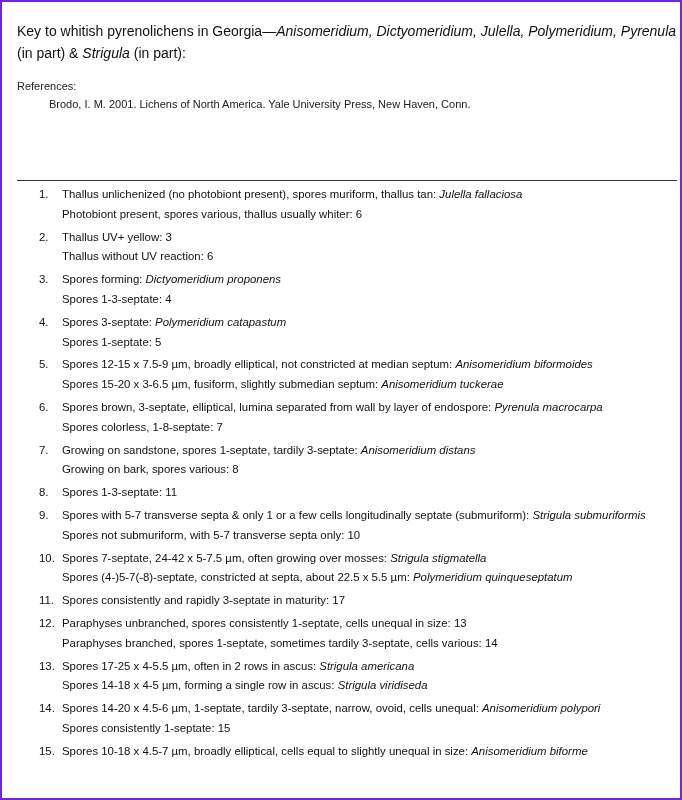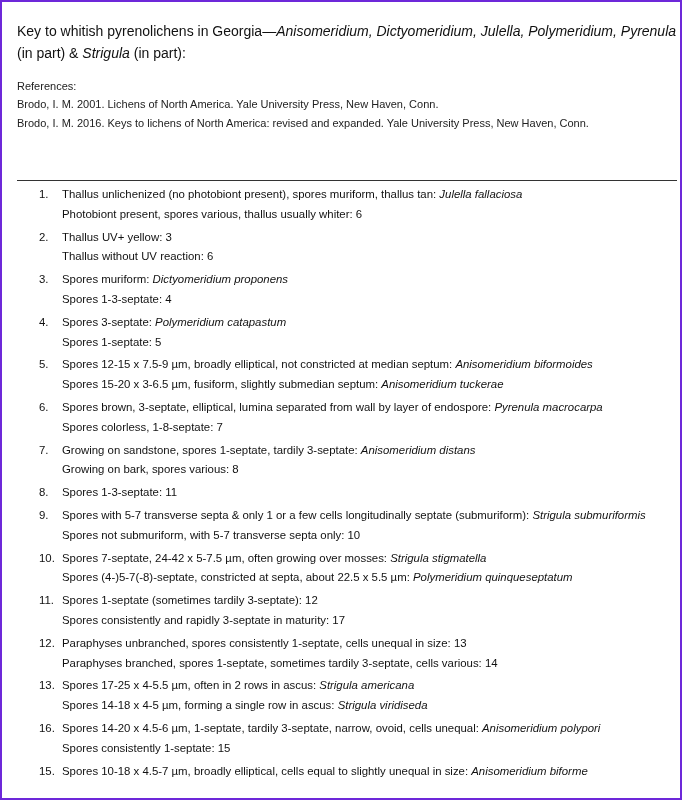--- a/index.html
+++ b/index.html
@@ -12,53 +12,52 @@
     font-family: "Liberation Sans", sans-serif;
     color: #111;
   }
   .title {
     position: absolute; left: 15px; top: 18px; width: 660px;
     font-size: 14px; line-height: 22px; color: #111;
   }
   .title i { font-style: italic; }
   .refs { position: absolute; left: 15px; top: 76px; width: 660px; font-size: 11px; color: #222; }
   .refs .ref-head { line-height: 16px; margin-bottom: 3px; }
-  .refs .ref { line-height: 15px; margin-bottom: 4px; padding-left: 40px; text-indent: -40px; }
+  .refs .ref { line-height: 15px; margin-bottom: 4px; padding-left: 40px; text-indent: -40px; margin-left: 32px; }
   .rule { position: absolute; left: 15px; top: 178px; width: 660px; height: 0; border-top: 1.5px solid #333; }
   .key { position: absolute; left: 0; top: 183px; width: 682px; font-size: 11.4px; color: #111; }
   .couplet { margin-bottom: 3px; }
   .lead { position: relative; padding-left: 60px; line-height: 19.8px; padding-right: 20px; }
   .lead .num { position: absolute; left: 37px; width: 22px; }
   .lead i { font-style: italic; }
 </style>
 </head>
 <body>
 
 <div class="page">
   <div class="title"><span>Key to whitish pyrenolichens in Georgia—</span><i>Anisomeridium, Dictyomeridium, Julella, Polymeridium, Pyrenula</i><span> (in part) &amp; </span><i>Strigula</i><span> (in part):</span></div>
 
   <div class="refs">
     <div class="ref-head">References:</div>
     <div class="ref">Brodo, I. M. 2001. Lichens of North America. Yale University Press, New Haven, Conn.</div>
-    <div class="ref">Brodo, I. M. 2016. Keys to lichens of North America: revised and expanded. Yale University Press, New Haven, Conn.</div>
   </div>
 
   <div class="rule"></div>
 
   <div class="key" id="key">
       <div class="couplet">
         <div class="lead"><span class="num">1.</span><span>Thallus unlichenized (no photobiont present), spores muriform, thallus tan: </span><i>Julella fallaciosa</i></div>
         <div class="lead"><span>Photobiont present, spores various, thallus usually whiter: 6</span></div>
       </div>
       <div class="couplet">
         <div class="lead"><span class="num">2.</span><span>Thallus UV+ yellow: 3</span></div>
         <div class="lead"><span>Thallus without UV reaction: 6</span></div>
       </div>
       <div class="couplet">
-        <div class="lead"><span class="num">3.</span><span>Spores muriform: </span><i>Dictyomeridium proponens</i></div>
+        <div class="lead"><span class="num">3.</span><span>Spores forming: </span><i>Dictyomeridium proponens</i></div>
         <div class="lead"><span>Spores 1-3-septate: 4</span></div>
       </div>
       <div class="couplet">
         <div class="lead"><span class="num">4.</span><span>Spores 3-septate: </span><i>Polymeridium catapastum</i></div>
         <div class="lead"><span>Spores 1-septate: 5</span></div>
       </div>
       <div class="couplet">
         <div class="lead"><span class="num">5.</span><span>Spores 12-15 x 7.5-9 µm, broadly elliptical, not constricted at median septum: </span><i>Anisomeridium biformoides</i></div>
         <div class="lead"><span>Spores 15-20 x 3-6.5 µm, fusiform, slightly submedian septum: </span><i>Anisomeridium tuckerae</i></div>
       </div>
@@ -76,32 +75,32 @@
       </div>
       <div class="couplet">
         <div class="lead"><span class="num">9.</span><span>Spores with 5-7 transverse septa &amp; only 1 or a few cells longitudinally septate (submuriform): </span><i>Strigula submuriformis</i></div>
         <div class="lead"><span>Spores not submuriform, with 5-7 transverse septa only: 10</span></div>
       </div>
       <div class="couplet">
         <div class="lead"><span class="num">10.</span><span>Spores 7-septate, 24-42 x 5-7.5 µm, often growing over mosses: </span><i>Strigula stigmatella</i></div>
         <div class="lead"><span>Spores (4-)5-7(-8)-septate, constricted at septa, about 22.5 x 5.5 µm: </span><i>Polymeridium quinqueseptatum</i></div>
       </div>
       <div class="couplet">
-        <div class="lead"><span class="num">11.</span><span>Spores 1-septate (sometimes tardily 3-septate): 12</span></div>
+        <div class="lead"><span class="num">11.</span></div>
         <div class="lead"><span>Spores consistently and rapidly 3-septate in maturity: 17</span></div>
       </div>
       <div class="couplet">
         <div class="lead"><span class="num">12.</span><span>Paraphyses unbranched, spores consistently 1-septate, cells unequal in size: 13</span></div>
         <div class="lead"><span>Paraphyses branched, spores 1-septate, sometimes tardily 3-septate, cells various: 14</span></div>
       </div>
       <div class="couplet">
         <div class="lead"><span class="num">13.</span><span>Spores 17-25 x 4-5.5 µm, often in 2 rows in ascus: </span><i>Strigula americana</i></div>
         <div class="lead"><span>Spores 14-18 x 4-5 µm, forming a single row in ascus: </span><i>Strigula viridiseda</i></div>
       </div>
       <div class="couplet">
-        <div class="lead"><span class="num">16.</span><span>Spores 14-20 x 4.5-6 µm, 1-septate, tardily 3-septate, narrow, ovoid, cells unequal: </span><i>Anisomeridium polypori</i></div>
+        <div class="lead"><span class="num">14.</span><span>Spores 14-20 x 4.5-6 µm, 1-septate, tardily 3-septate, narrow, ovoid, cells unequal: </span><i>Anisomeridium polypori</i></div>
         <div class="lead"><span>Spores consistently 1-septate: 15</span></div>
       </div>
       <div class="couplet">
         <div class="lead"><span class="num">15.</span><span>Spores 10-18 x 4.5-7 µm, broadly elliptical, cells equal to slightly unequal in size: </span><i>Anisomeridium biforme</i></div>
       </div>
     </div>
 </div>
 
 </body></html>

